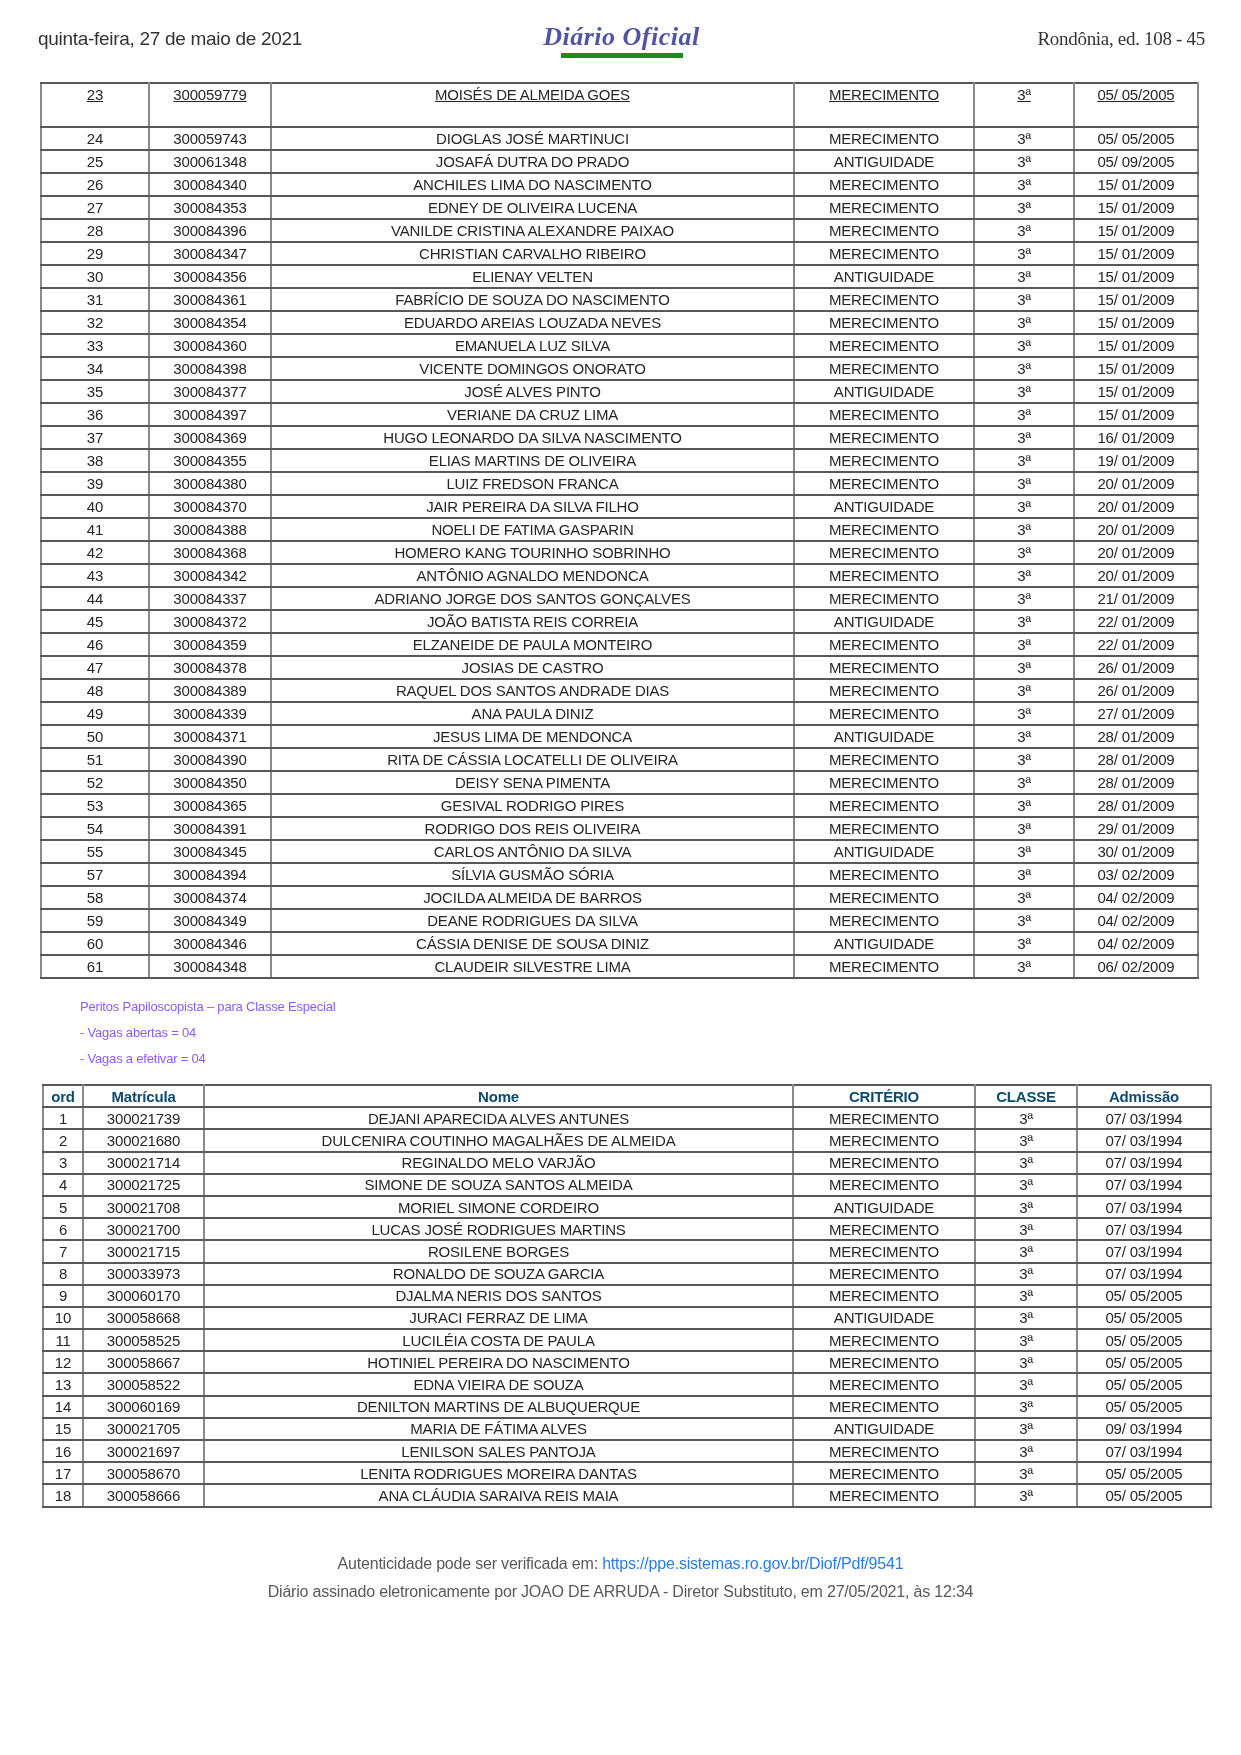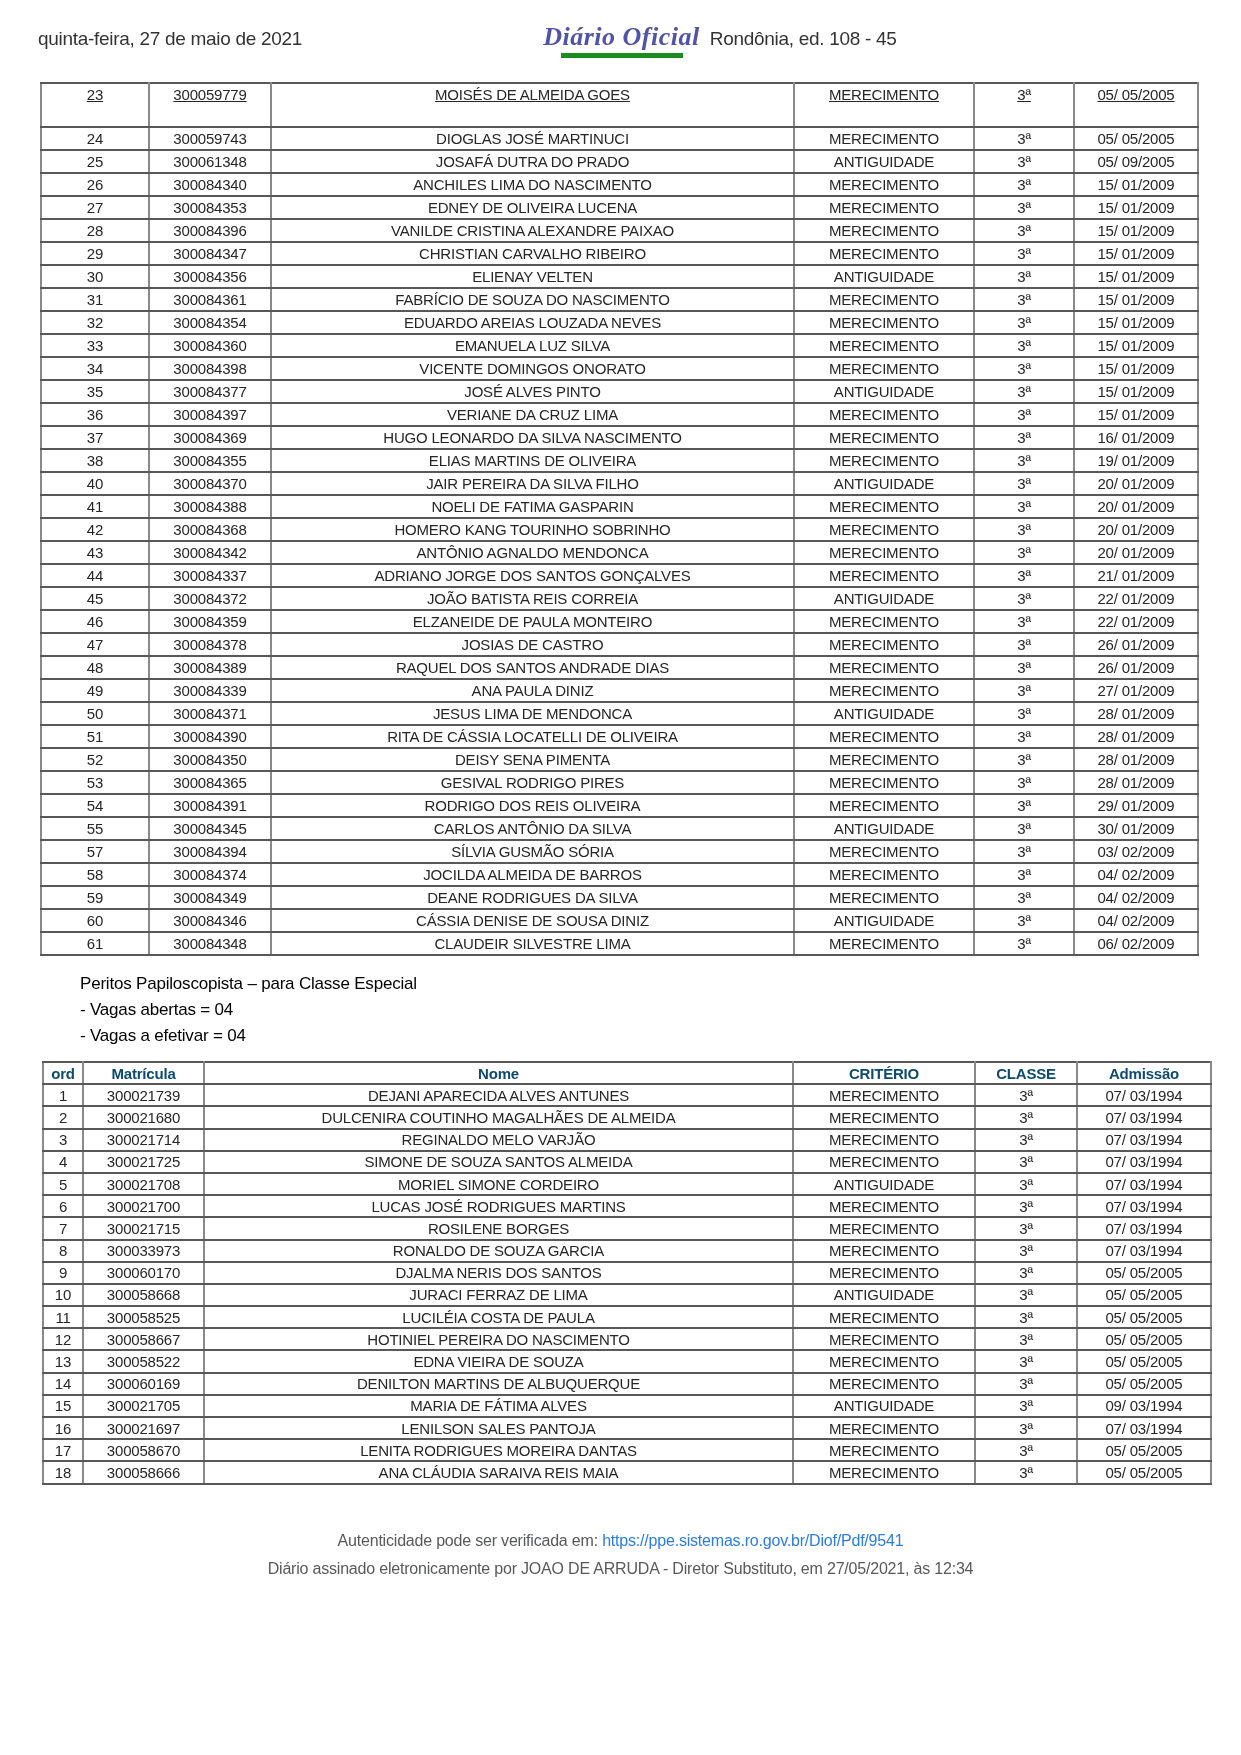--- a/index.html
+++ b/index.html
@@ -11,21 +11,21 @@
     overflow: hidden;
   }
   .page { position: relative; width: 1241px; height: 1755px; }
 
   
   .hdr {
     display: flex; align-items: flex-start;
     padding: 28px 36px 0 38px;
   }
   .hdr-left, .hdr-right { flex: 1; font-size: 19px; letter-spacing: -0.3px; color: #333; white-space: nowrap; }
-  .hdr-right { text-align: left; }
+  .hdr-right { text-align: right; font-family: Liberation Serif, serif; }
   .hdr-center { flex: 0 0 auto; text-align: center; margin: -4px 10px 0 10px; }
   .masthead-title {
     font-family: "Liberation Serif", "DejaVu Serif", serif;
     font-style: italic; font-weight: bold;
     font-size: 26px; color: #5053a6; letter-spacing: 0.5px;
     line-height: 26px; display: block;
   }
   .masthead-bar {
     display: block; width: 122px; height: 5px;
     background: #1b8c1f; margin: 3px auto 0 auto;
@@ -47,21 +47,21 @@
   table.t1 tr { height: 23px; }
   table.t1 tr.tall { height: 44px; text-decoration: underline; }
   table.t1 tr.tall td { vertical-align: top; padding-top: 2px; }
   table.t2 { margin: 12px 0 0 42px; width: 1168px; }
   table.t2 tr { height: 22.2px; }
   table.t2 th { font-weight: bold; color: #0c4a6e; }
 
   
   .section {
     margin: 15px 0 0 80px;
-    font-size: 17px; letter-spacing: -0.2px; color: #000000;
+    font-size: 13px; letter-spacing: -0.2px; color: #8b5cf6;
     line-height: 26px;
   }
 
   
   .footer {
     margin-top: 42px; text-align: center;
     font-size: 16px; letter-spacing: -0.2px; color: #58595b;
     line-height: 28px;
   }
   .footer a { color: #2b7de0; text-decoration: none; }
@@ -210,20 +210,28 @@
           <td>3ª</td>
           <td>16/ 01/2009</td>
         </tr>
         <tr>
           <td>38</td>
           <td>300084355</td>
           <td>ELIAS MARTINS DE OLIVEIRA</td>
           <td>MERECIMENTO</td>
           <td>3ª</td>
           <td>19/ 01/2009</td>
+        </tr>
+        <tr>
+          <td>39</td>
+          <td>300084380</td>
+          <td>LUIZ FREDSON FRANCA</td>
+          <td>MERECIMENTO</td>
+          <td>3ª</td>
+          <td>20/ 01/2009</td>
         </tr>
         <tr>
           <td>40</td>
           <td>300084370</td>
           <td>JAIR PEREIRA DA SILVA FILHO</td>
           <td>ANTIGUIDADE</td>
           <td>3ª</td>
           <td>20/ 01/2009</td>
         </tr>
         <tr>

